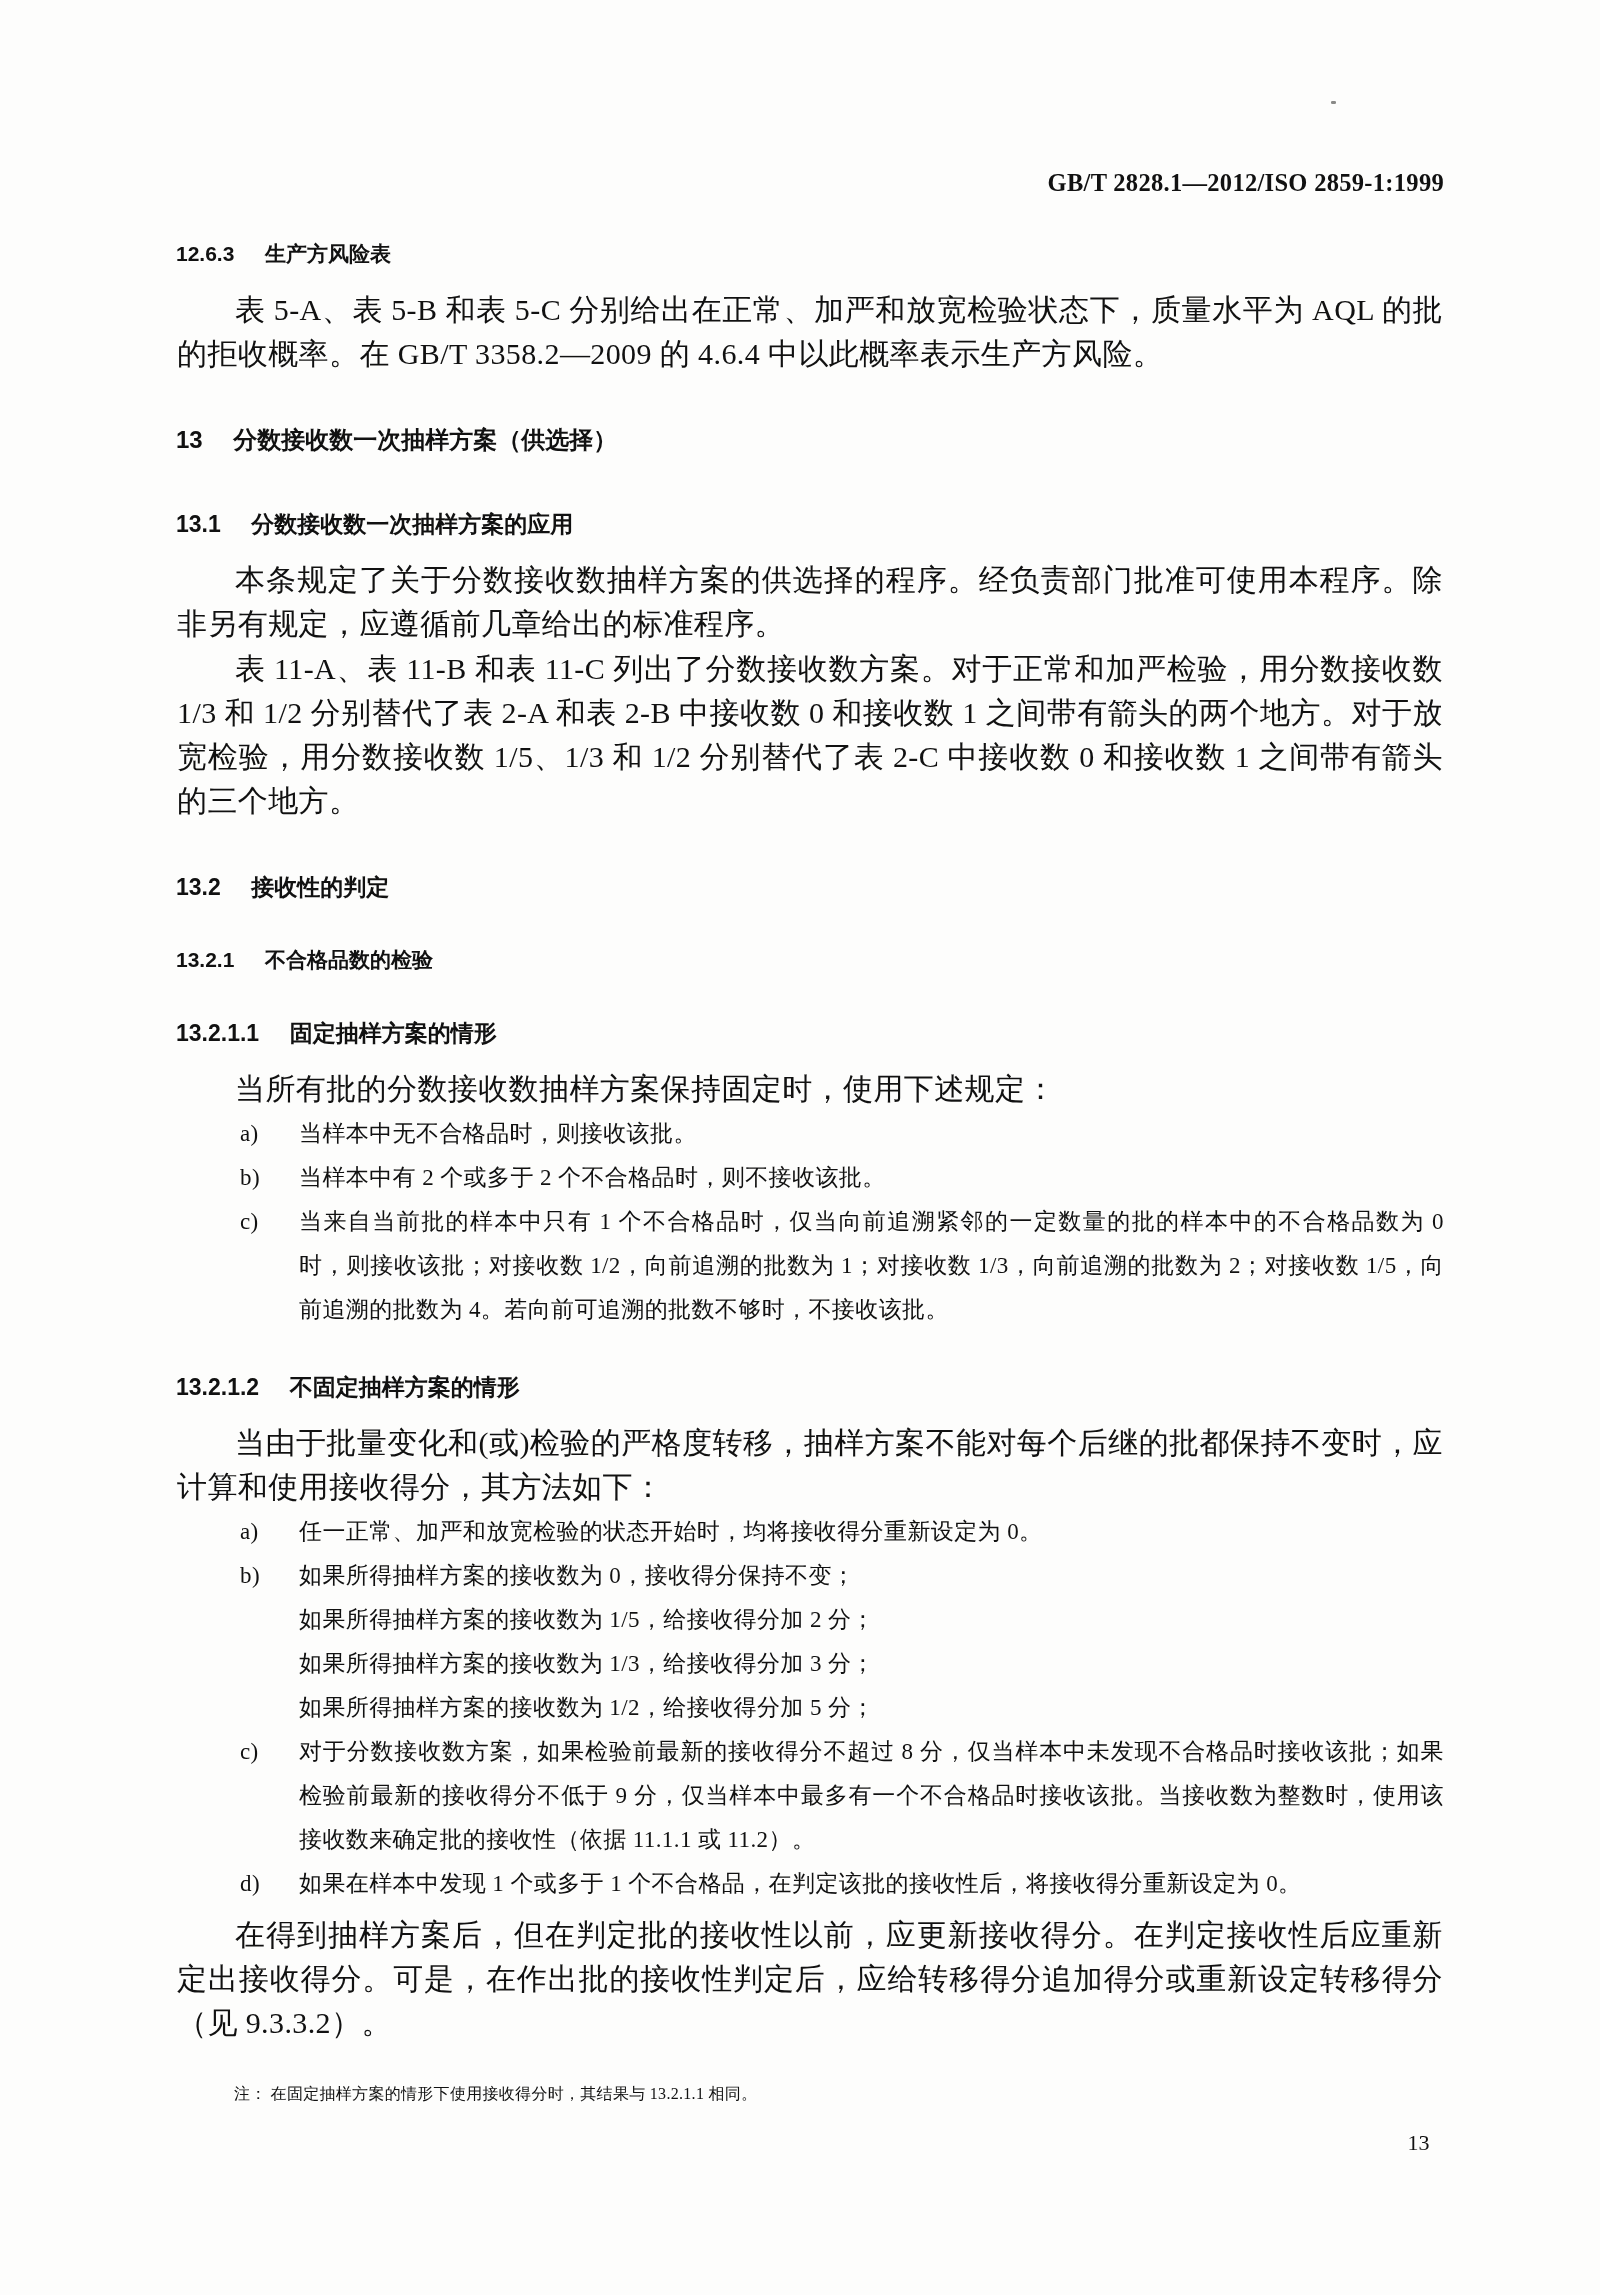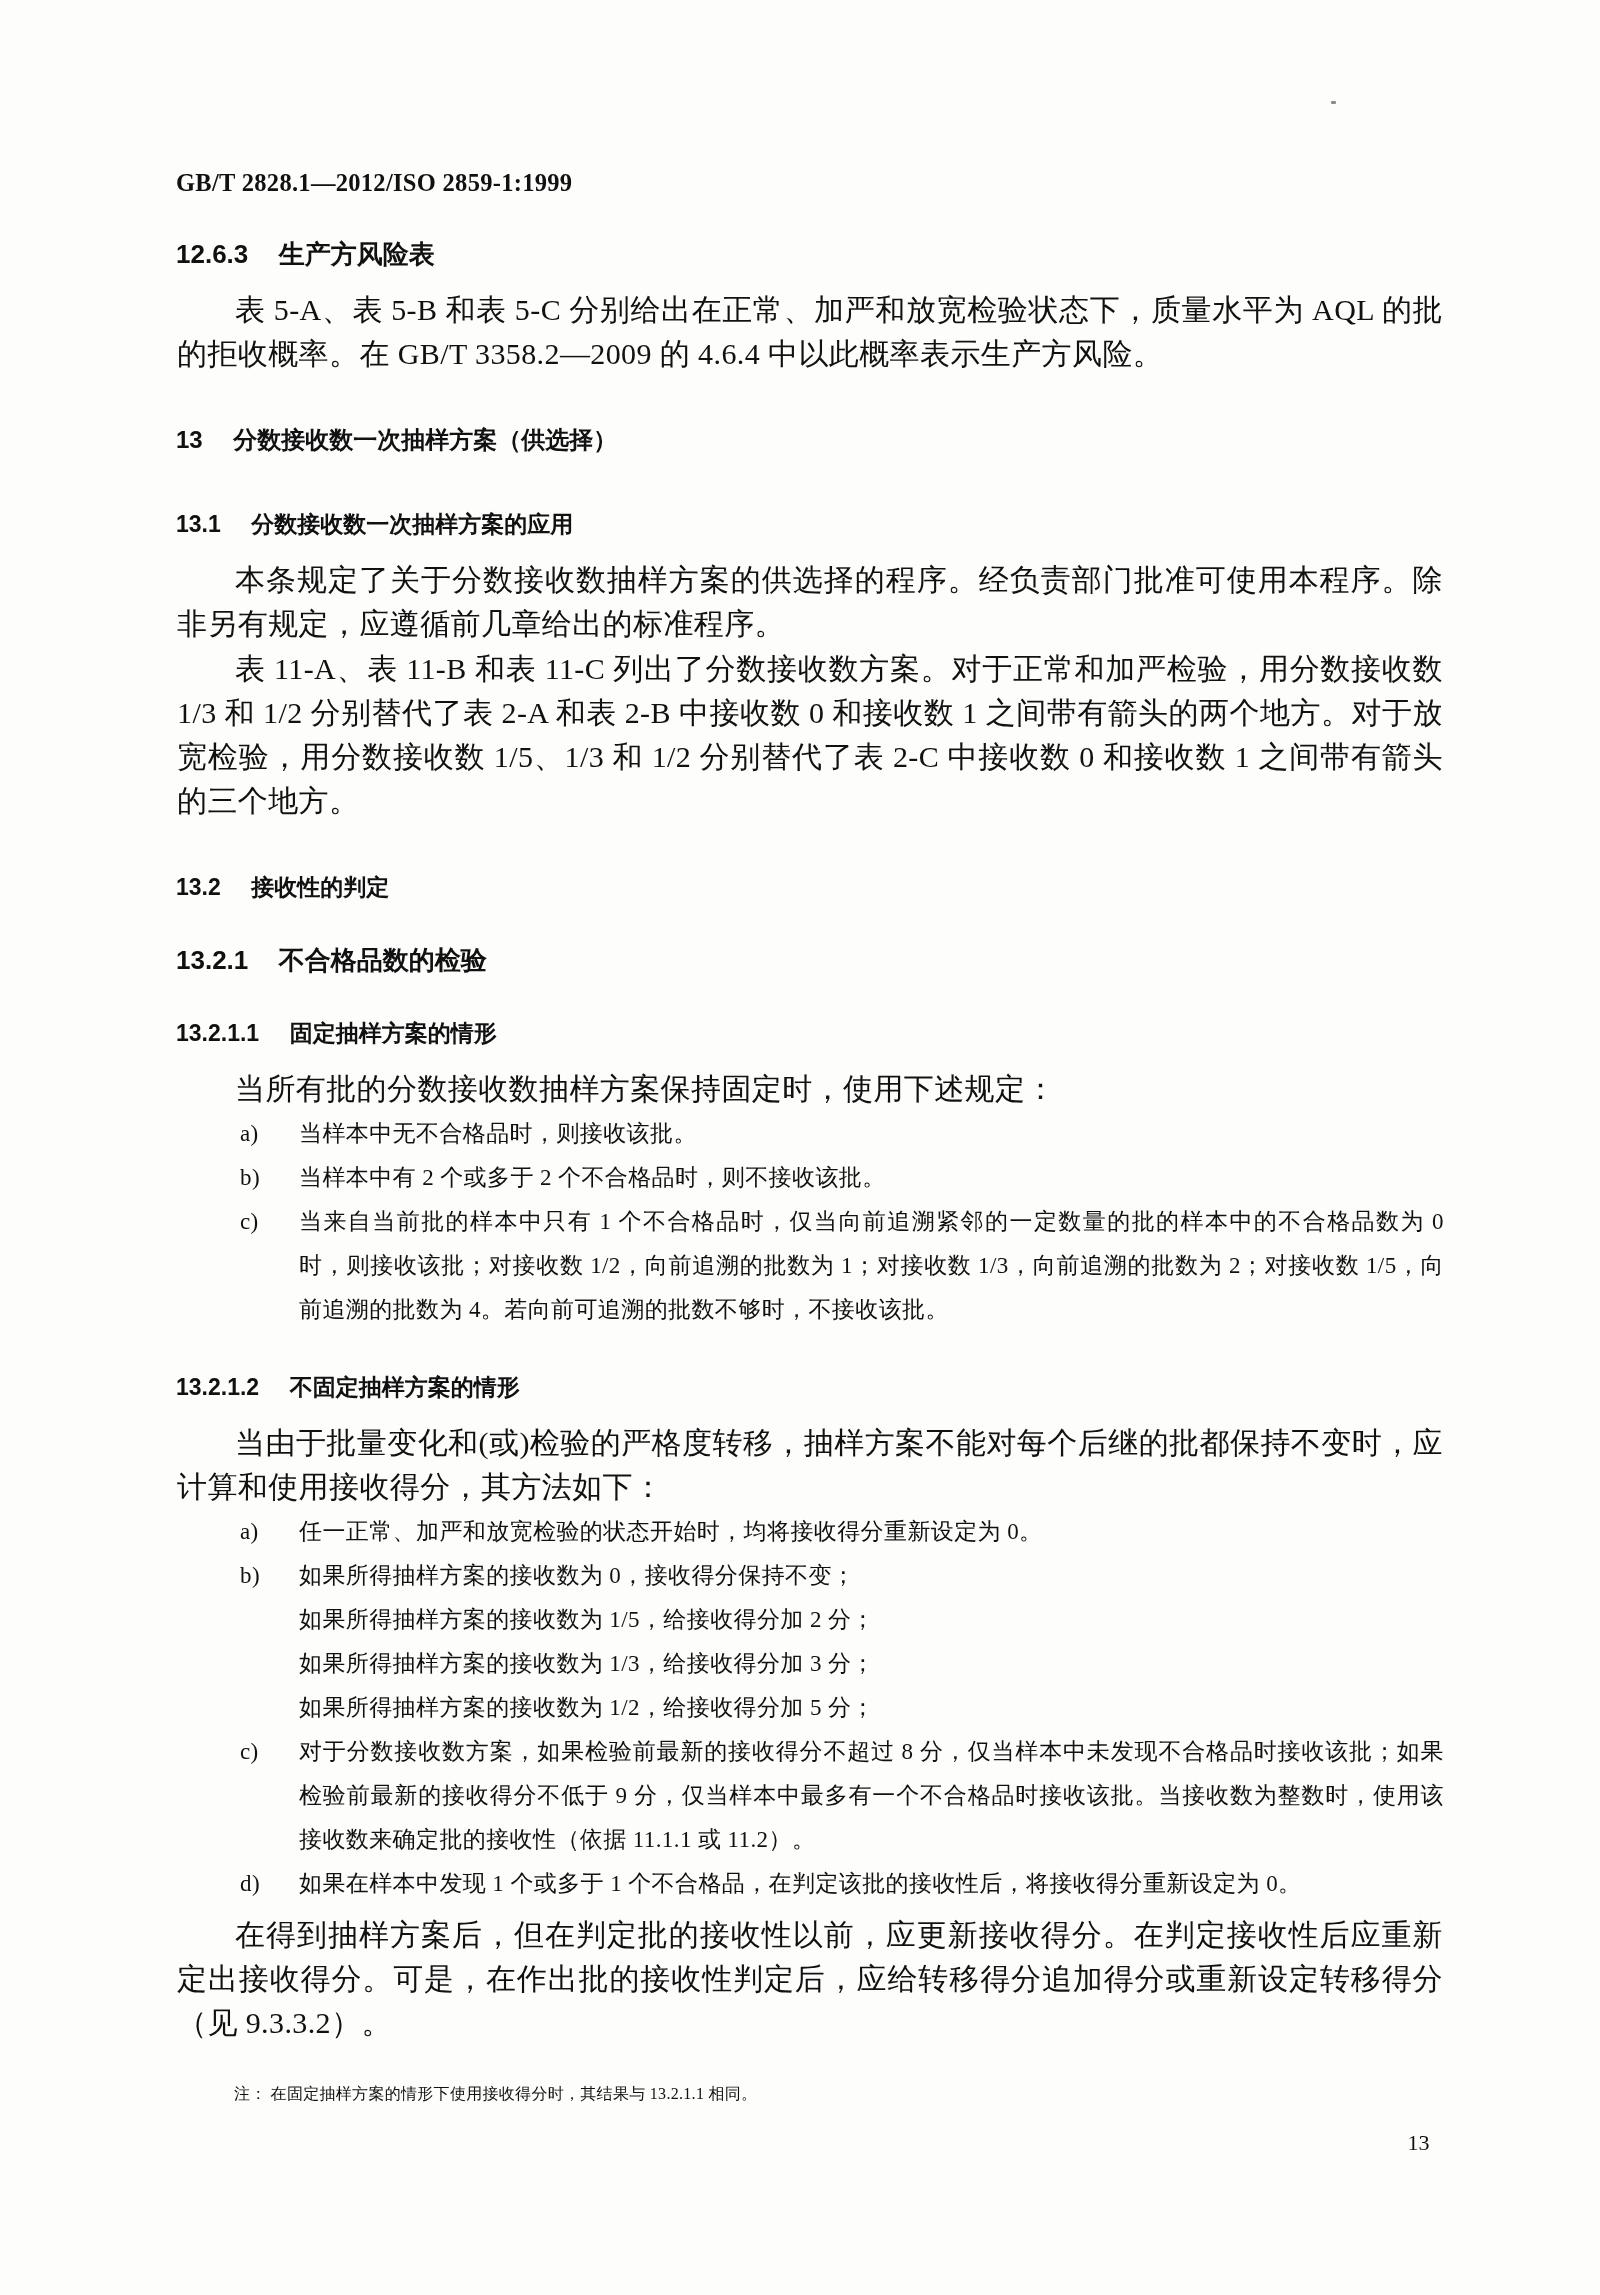--- a/index.html
+++ b/index.html
@@ -15,36 +15,37 @@
     width:1600px;height:2295px;
     background:#fdfdfc;
     overflow:hidden;
   }
   .content{
     margin:0 156px 0 176px;
     position:relative;
   }
   .doc-header{
     padding-top:167px;
+    text-align:right;
     font-family:"Liberation Serif","DejaVu Serif",serif;
     font-weight:700;
     font-size:24.5px;
     letter-spacing:0.3px;
     line-height:32px;
   }
   .heading{
     font-family:"Liberation Sans","DejaVu Sans",sans-serif;
     font-weight:700;
     line-height:36px;
     white-space:nowrap;
   }
   .heading .hnum{margin-right:30.5px;}
   .h-lvl1{font-size:24px;margin-top:44px;line-height:40px;}
   .h-lvl2{font-size:23px;margin-top:46px;}
-  .h-lvl3{font-size:26px;margin-top:37px;}
+  .h-lvl3{font-size:21px;margin-top:37px;}
   .h-lvl4{font-size:23px;margin-top:37px;}
   .para{
     margin:1px;
     font-size:30px;
     line-height:44px;
     text-align:justify;
     text-indent:58px;
     letter-spacing:0.4px;
   }
   .heading + .para{margin-top:16px;}

